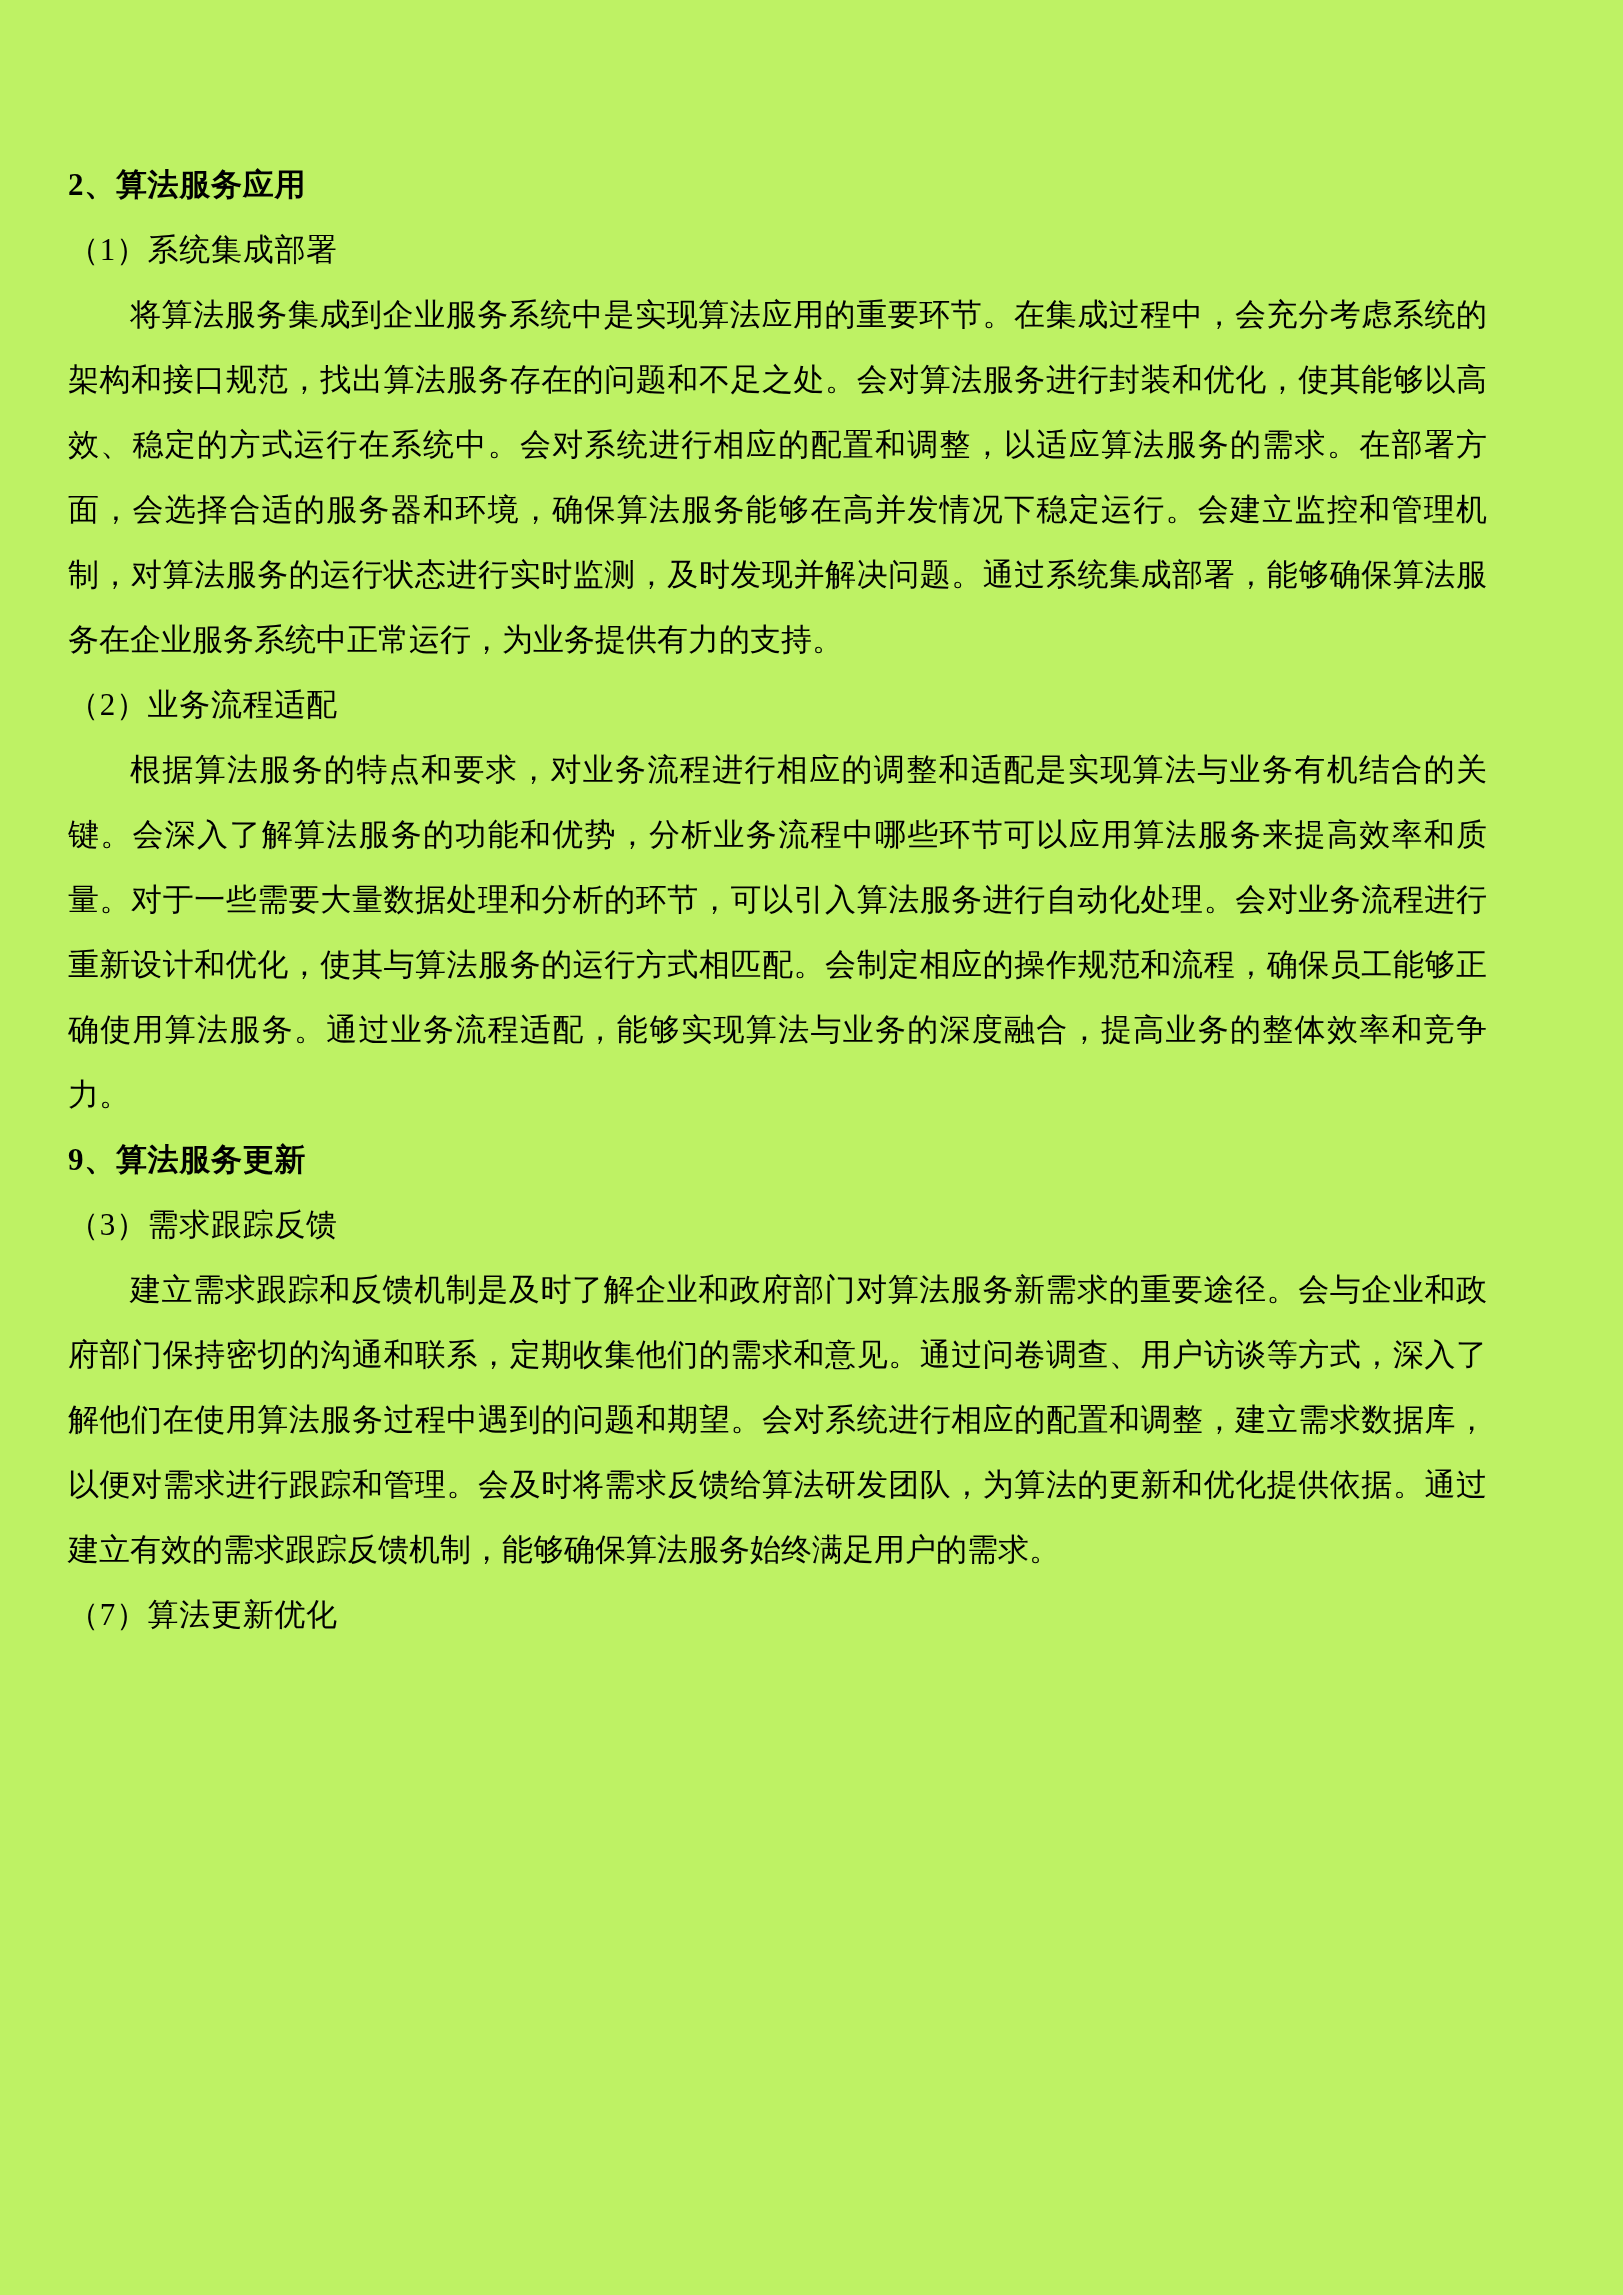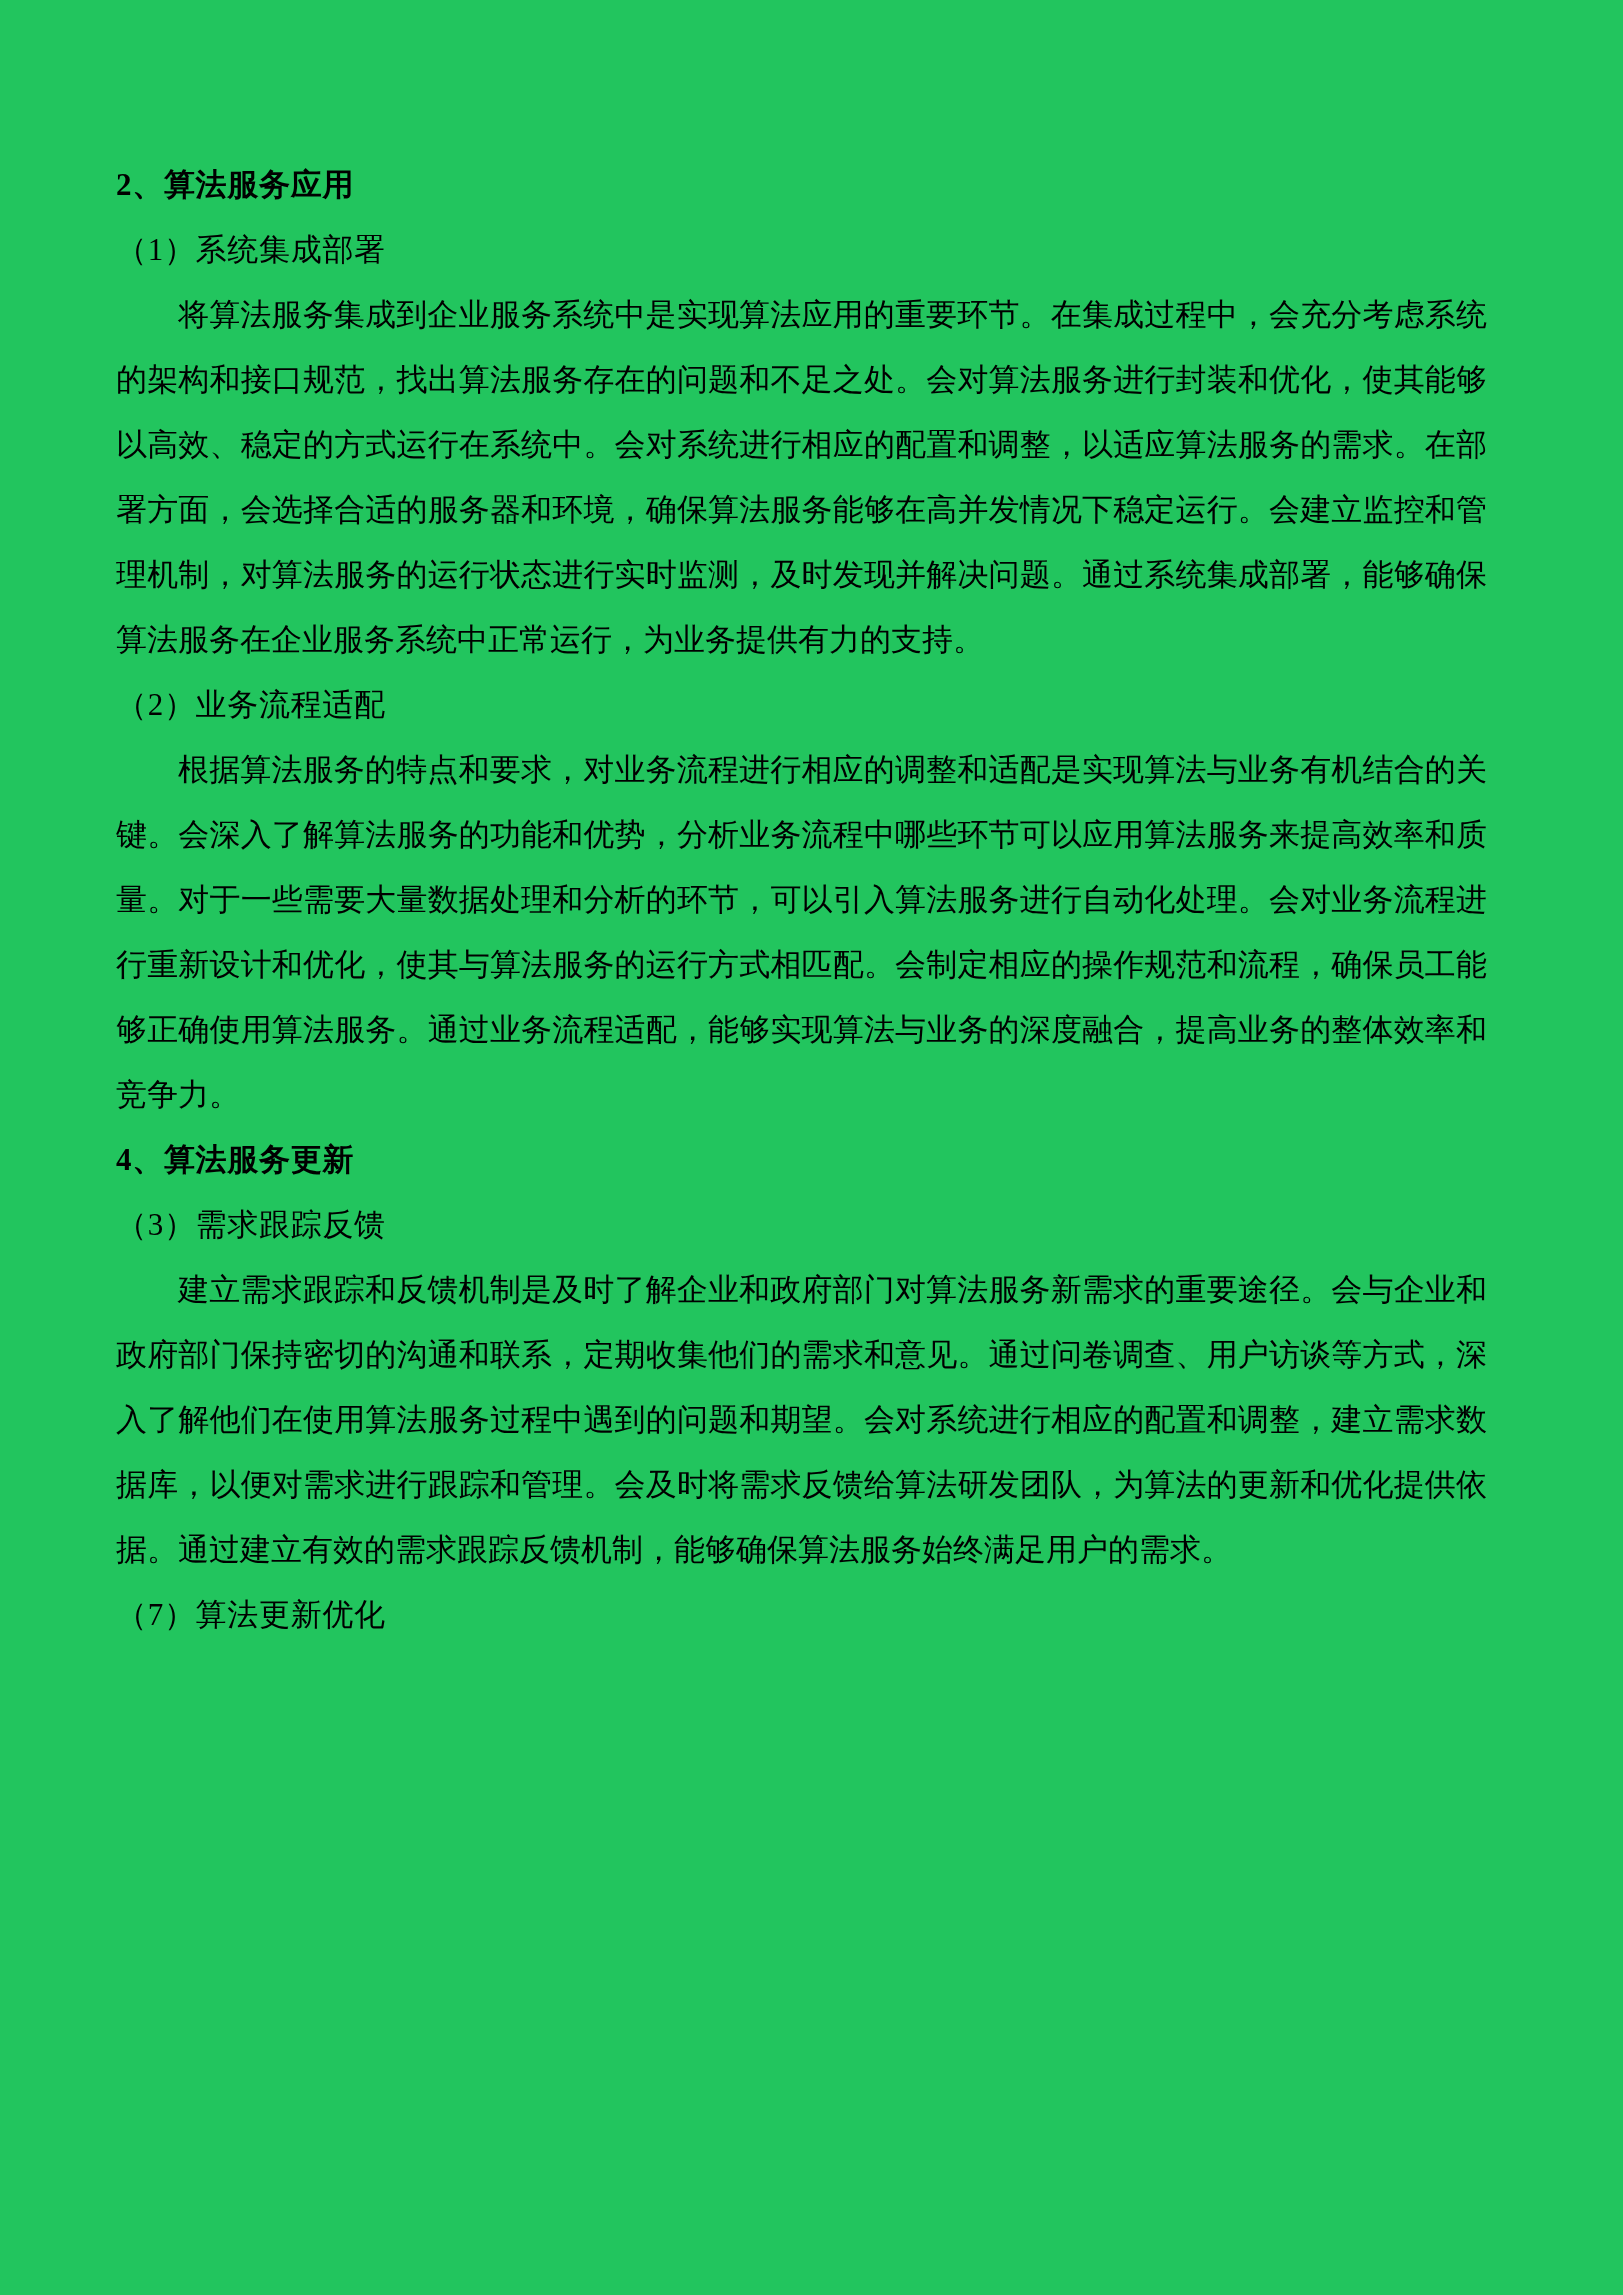--- a/index.html
+++ b/index.html
@@ -14,22 +14,22 @@
     position: relative;
     font-family: "Liberation Serif", "DejaVu Serif", serif;
     color: #000000;
   }
 
   
   .doc-page {
     box-sizing: border-box;
     width: 1623px;
     height: 2295px;
-    background: #22c55e;
-    padding: 152px 136px 118px 116px;
+    background: #bef264;
+    padding: 152px 136px 118px 68px;
     overflow: hidden;
   }
 
   
   .block {
     font-size: 31px;
     line-height: 65px;
     margin: 0;
     word-break: break-all;
   }
@@ -51,19 +51,19 @@
 </head>
 <body>
 
 <div class="doc-page">
   <div id="doc-body">
       <div class="block heading">2、算法服务应用</div>
       <div class="block subheading">（1）系统集成部署</div>
       <div class="block paragraph">将算法服务集成到企业服务系统中是实现算法应用的重要环节。在集成过程中，会充分考虑系统的架构和接口规范，找出算法服务存在的问题和不足之处。会对算法服务进行封装和优化，使其能够以高效、稳定的方式运行在系统中。会对系统进行相应的配置和调整，以适应算法服务的需求。在部署方面，会选择合适的服务器和环境，确保算法服务能够在高并发情况下稳定运行。会建立监控和管理机制，对算法服务的运行状态进行实时监测，及时发现并解决问题。通过系统集成部署，能够确保算法服务在企业服务系统中正常运行，为业务提供有力的支持。</div>
       <div class="block subheading">（2）业务流程适配</div>
       <div class="block paragraph">根据算法服务的特点和要求，对业务流程进行相应的调整和适配是实现算法与业务有机结合的关键。会深入了解算法服务的功能和优势，分析业务流程中哪些环节可以应用算法服务来提高效率和质量。对于一些需要大量数据处理和分析的环节，可以引入算法服务进行自动化处理。会对业务流程进行重新设计和优化，使其与算法服务的运行方式相匹配。会制定相应的操作规范和流程，确保员工能够正确使用算法服务。通过业务流程适配，能够实现算法与业务的深度融合，提高业务的整体效率和竞争力。</div>
-      <div class="block heading">4、算法服务更新</div>
+      <div class="block heading">9、算法服务更新</div>
       <div class="block subheading">（3）需求跟踪反馈</div>
       <div class="block paragraph">建立需求跟踪和反馈机制是及时了解企业和政府部门对算法服务新需求的重要途径。会与企业和政府部门保持密切的沟通和联系，定期收集他们的需求和意见。通过问卷调查、用户访谈等方式，深入了解他们在使用算法服务过程中遇到的问题和期望。会对系统进行相应的配置和调整，建立需求数据库，以便对需求进行跟踪和管理。会及时将需求反馈给算法研发团队，为算法的更新和优化提供依据。通过建立有效的需求跟踪反馈机制，能够确保算法服务始终满足用户的需求。</div>
       <div class="block subheading">（7）算法更新优化</div>
     </div>
 </div>
 
 
 </body></html>

